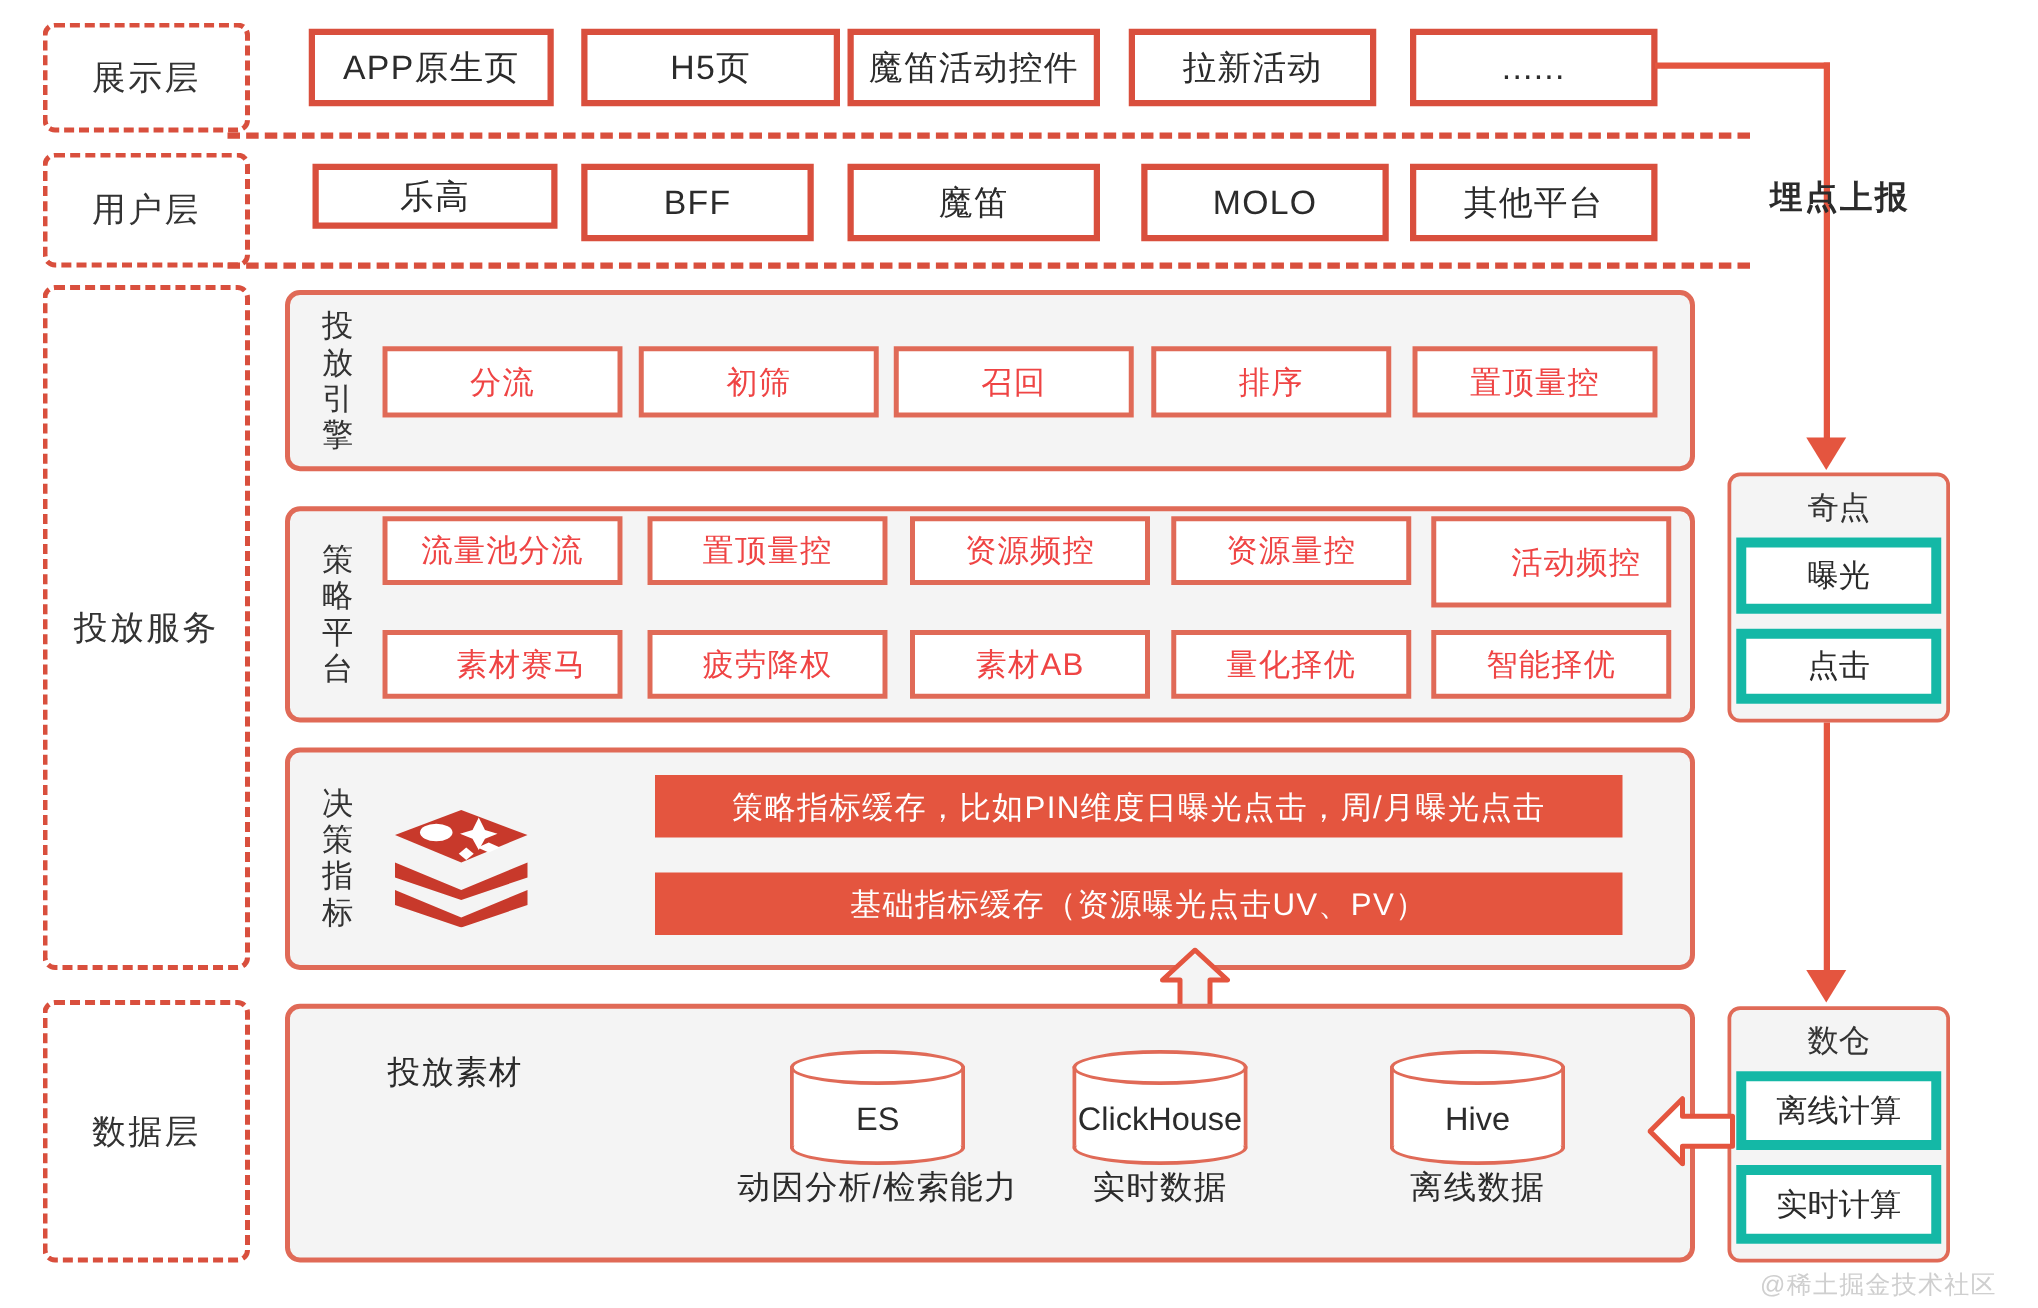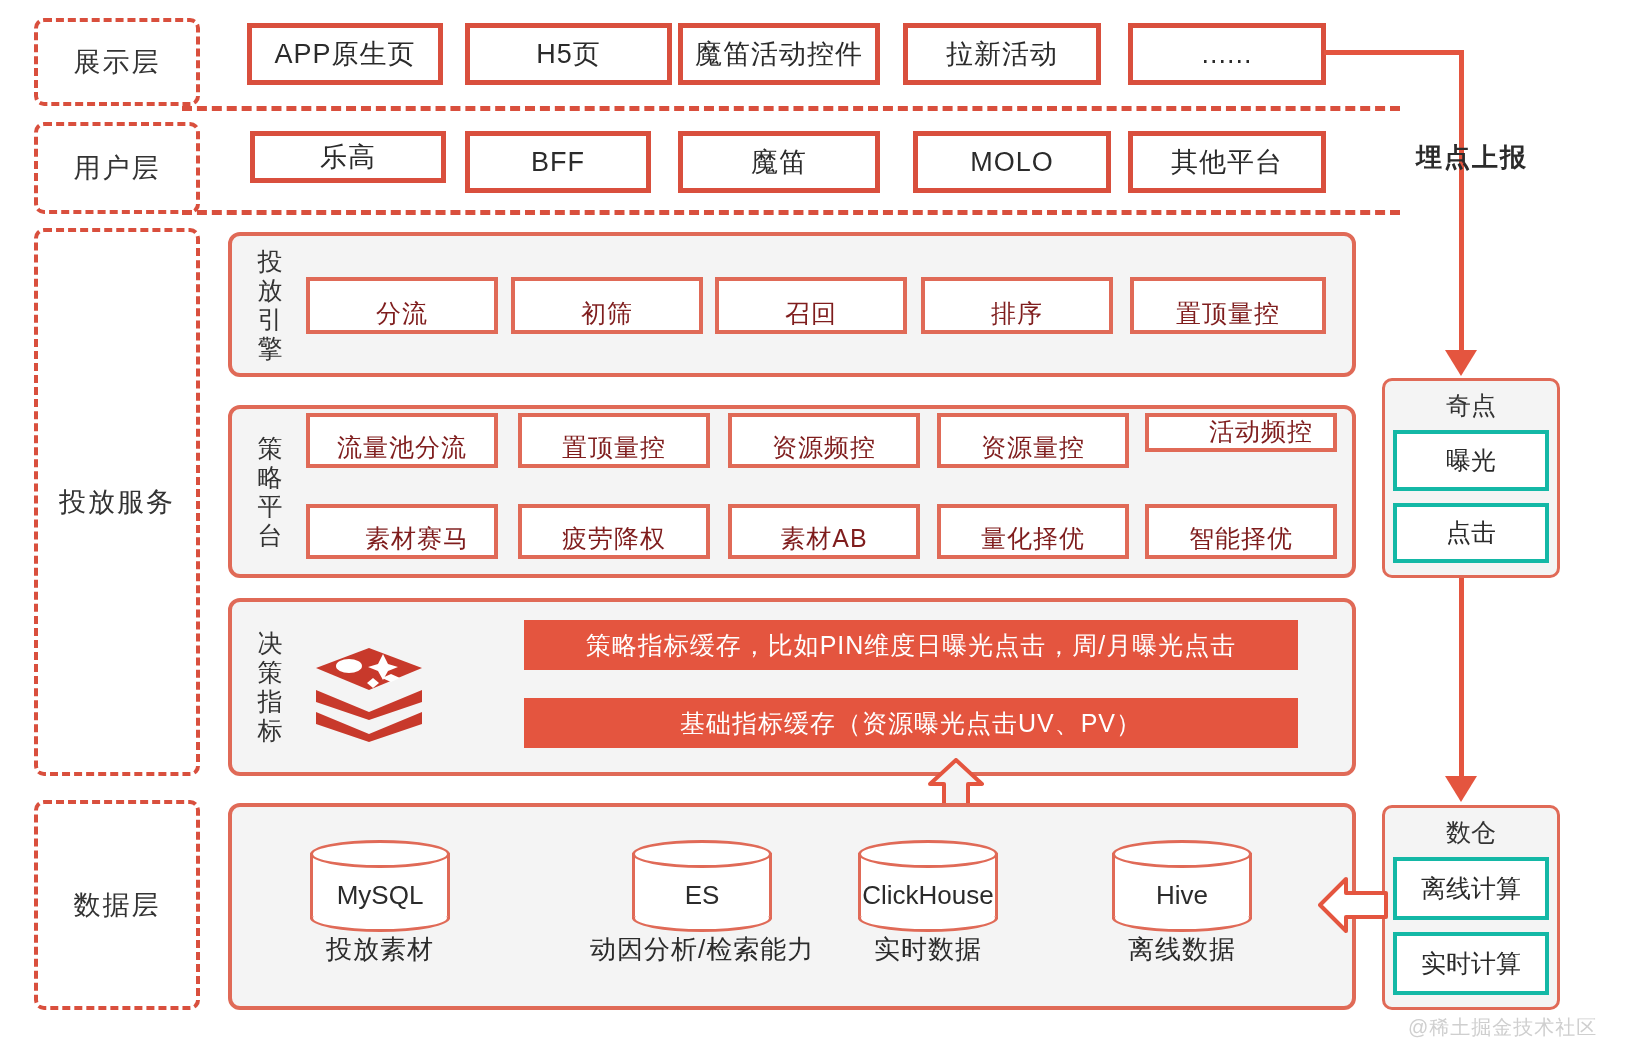--- a/index.html
+++ b/index.html
@@ -39,39 +39,39 @@
   .panel-label{
     position:absolute;left:16px;top:0;height:100%;
     width:44px;display:flex;flex-direction:column;
     align-items:center;justify-content:center;
     font-size:25px;line-height:1.16;color:#333;
   }
 
   
   .chip{
     border:4px solid #e06a57;background:#fff;
-    display:flex;align-items:flex-end;justify-content:center;
-    font-size:25px;color:#7f1d1d;letter-spacing:1px;
+    display:flex;align-items:center;justify-content:center;
+    font-size:25px;color:#ef4444;letter-spacing:1px;
   }
 
   
   .banner{
     background:#e4553f;color:#fff;
     display:flex;align-items:center;justify-content:center;
     font-size:25px;letter-spacing:1px;
   }
 
   
   .sidebox{
     border:3px solid #e06a57;background:#f4f4f4;border-radius:10px;
     display:flex;flex-direction:column;align-items:center;
   }
   .sidebox-title{font-size:25px;color:#333;margin-top:8px;margin-bottom:8px;}
   .sidebox-chip{
-    border:4px solid #14b8a6;background:#fff;
+    border:8px solid #14b8a6;background:#fff;
     width:148px;height:58px;margin-bottom:12px;
     display:flex;align-items:center;justify-content:center;
     font-size:25px;color:#2b2b2b;
   }
 
   
   .cyl-wrap{position:absolute;display:flex;flex-direction:column;align-items:center;}
   .cyl{position:relative;width:140px;height:92px;}
   .cyl .body{
     position:absolute;left:0;top:13px;width:140px;height:66px;
@@ -215,21 +215,21 @@
   </div>
   <div class="abs chip" style="left:518px;top:413px;width:192px;height:55px;">
     <span>置顶量控</span>
   </div>
   <div class="abs chip" style="left:728px;top:413px;width:192px;height:55px;">
     <span>资源频控</span>
   </div>
   <div class="abs chip" style="left:937px;top:413px;width:192px;height:55px;">
     <span>资源量控</span>
   </div>
-  <div class="abs chip" style="left:1145px;top:413px;width:192px;height:39px;padding-left:40px;">
+  <div class="abs chip" style="left:1145px;top:413px;width:192px;height:73px;padding-left:40px;">
     <span>活动频控</span>
   </div>
 
   <div class="abs chip" style="left:306px;top:504px;width:192px;height:55px;padding-left:30px;">
     <span>素材赛马</span>
   </div>
   <div class="abs chip" style="left:518px;top:504px;width:192px;height:55px;">
     <span>疲劳降权</span>
   </div>
   <div class="abs chip" style="left:728px;top:504px;width:192px;height:55px;">
@@ -279,26 +279,20 @@
 
   <div class="block-arrow-up" style="left:928px;top:758px;">
     <svg width="56" height="52" viewBox="0 0 56 52">
       <path d="M28 2 L54 26 L40 26 L40 50 L16 50 L16 26 L2 26 Z" fill="#f4f4f4" stroke="#e4553f" stroke-width="4" stroke-linejoin="round"></path>
     </svg>
   </div>
 
   <div class="abs panel" style="left:228px;top:803px;width:1128px;height:207px;"></div>
 
   <div class="cyl-wrap" style="left:310px;top:840px;">
-    <div class="cyl">
-      <div class="body"></div>
-      <div class="bottom"></div>
-      <div class="top"></div>
-      <div class="name">MySQL</div>
-    </div>
     <div class="cyl-cap">投放素材</div>
   </div>
 
   <div class="cyl-wrap" style="left:590px;top:840px;">
     <div class="cyl">
       <div class="body"></div>
       <div class="bottom"></div>
       <div class="top"></div>
       <div class="name">ES</div>
     </div>

